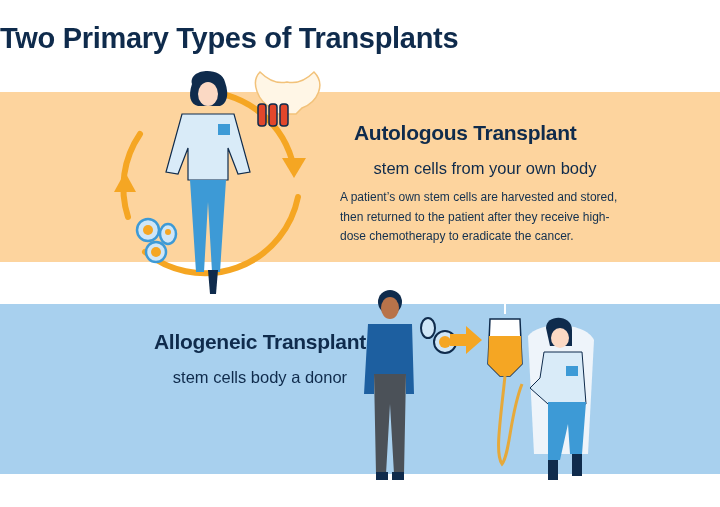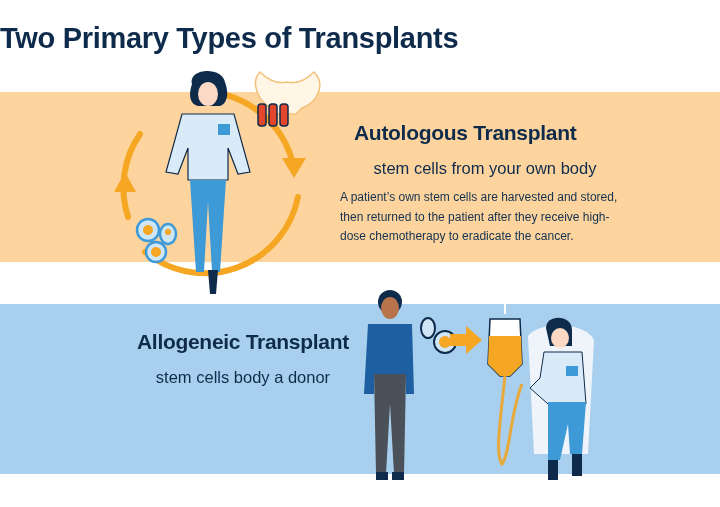--- a/index.html
+++ b/index.html
@@ -8,21 +8,21 @@
   .title { position:absolute; left:0; right:0; top:22px; text-align:left;
            font-size:29px; font-weight:bold; color:#0f2b4c; letter-spacing:-0.3px; }
   .band { position:absolute; left:0; width:720px; }
   .band-orange { top:92px; height:170px; background:#fdd49e; }
   .band-blue { top:304px; height:170px; background:#a8d0ee; }
   .block { position:absolute; }
   .block h2 { margin:14px; font-size:21px; font-weight:bold; color:#0f2b4c; letter-spacing:-0.3px; }
   .block .sub { margin:2px 0 0 0; font-size:16.5px; color:#0f2b4c;text-align:center; }
   .block p { margin:10px 0 0 0; font-size:12px; line-height:19.5px; color:#12304f; }
   .auto { left:340px; top:107px; width:290px; }
-  .allo { left:123px; top:316px; width:240px; }
+  .allo { left:140px; top:316px; width:240px; }
   svg { position:absolute; }
 </style>
 </head>
 <body>
 
 <div class="title">Two Primary Types of Transplants</div>
 
 <div class="band band-orange"></div>
 <div class="band band-blue"></div>
 

